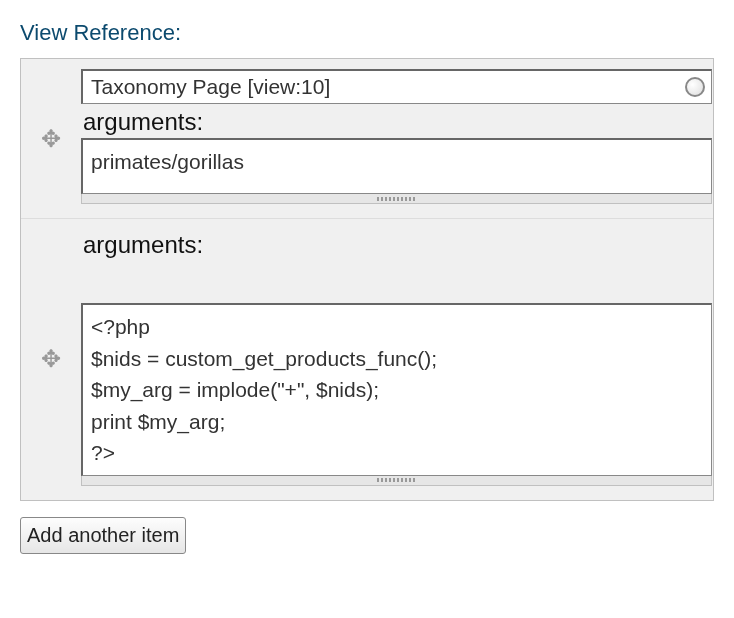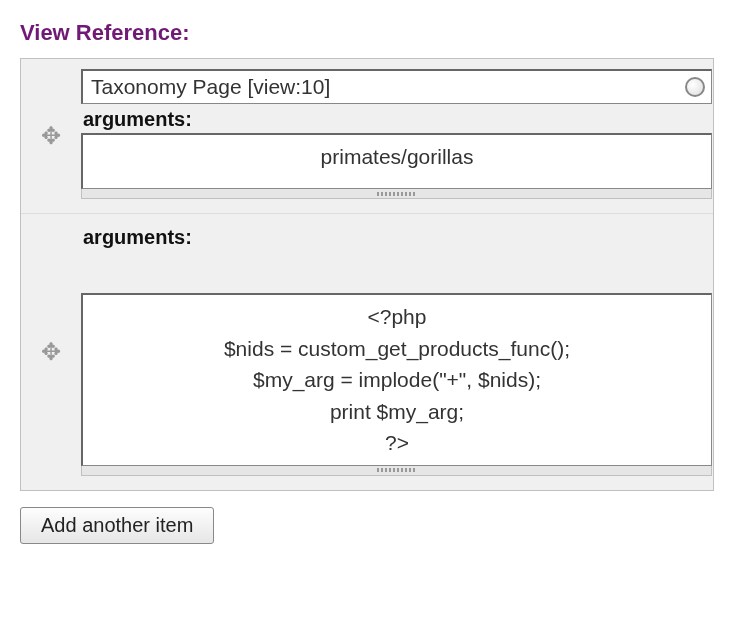--- a/index.html
+++ b/index.html
@@ -8,23 +8,23 @@
       padding: 0;
     }
     body {
       font-family: Verdana, Arial, sans-serif;
       font-size: 20px;
       padding: 20px;
       background: #fff;
       width: 734px;
     }
     .title {
-      font-weight: bold;
+      font-weight: normal;
       font-size: 22px;
-      color: #701a75;
+      color: #0c4a6e;
       margin-bottom: 12px;
     }
     .container {
       border: 1px solid #c0c0c0;
       background: #f0f0f0;
     }
     .row {
       display: flex;
       align-items: stretch;
     }
@@ -61,39 +61,38 @@
       right: 6px;
       top: 50%;
       transform: translateY(-50%);
       width: 20px;
       height: 20px;
       border: 2px solid #888;
       border-radius: 50%;
       background: radial-gradient(circle at 35% 35%, #fff 0%, #ddd 100%);
     }
     .args-label {
-      font-weight: bold;
-      font-size: 20px;
+      font-weight: normal;
+      font-size: 24px;
       color: #111;
       margin: 2px 0 2px 2px;
     }
     .textarea-box {
       background: #fff;
       border: 1px solid #888;
       border-top: 2px solid #666;
       border-left: 2px solid #666;
       padding: 6px 8px;
       font-size: 21px;
       color: #333;
       width: 100%;
       min-height: 56px;
       white-space: pre-wrap;
       line-height: 1.5;
       font-family: Verdana, Arial, sans-serif;
-      text-align: center;
     }
     .textarea-box.tall {
       min-height: 150px;
       margin-top: 44px;
     }
     .grippie {
       height: 10px;
       background: #e6e6e6;
       border: 1px solid #c0c0c0;
       border-top: none;
@@ -111,21 +110,21 @@
       height: 4px;
       background-image: repeating-linear-gradient(
         to right,
         #999 0, #999 2px, transparent 2px, transparent 4px
       );
     }
     .add-btn {
       margin-top: 16px;
       font-family: Verdana, Arial, sans-serif;
       font-size: 20px;
-      padding: 6px 20px;
+      padding: 6px 6px;
       background: linear-gradient(#fdfdfd, #e6e6e6);
       border: 1px solid #888;
       border-radius: 3px;
       color: #222;
       cursor: pointer;
     }
     .divider {
       border-top: 1px solid #ddd;
     }
   </style>

